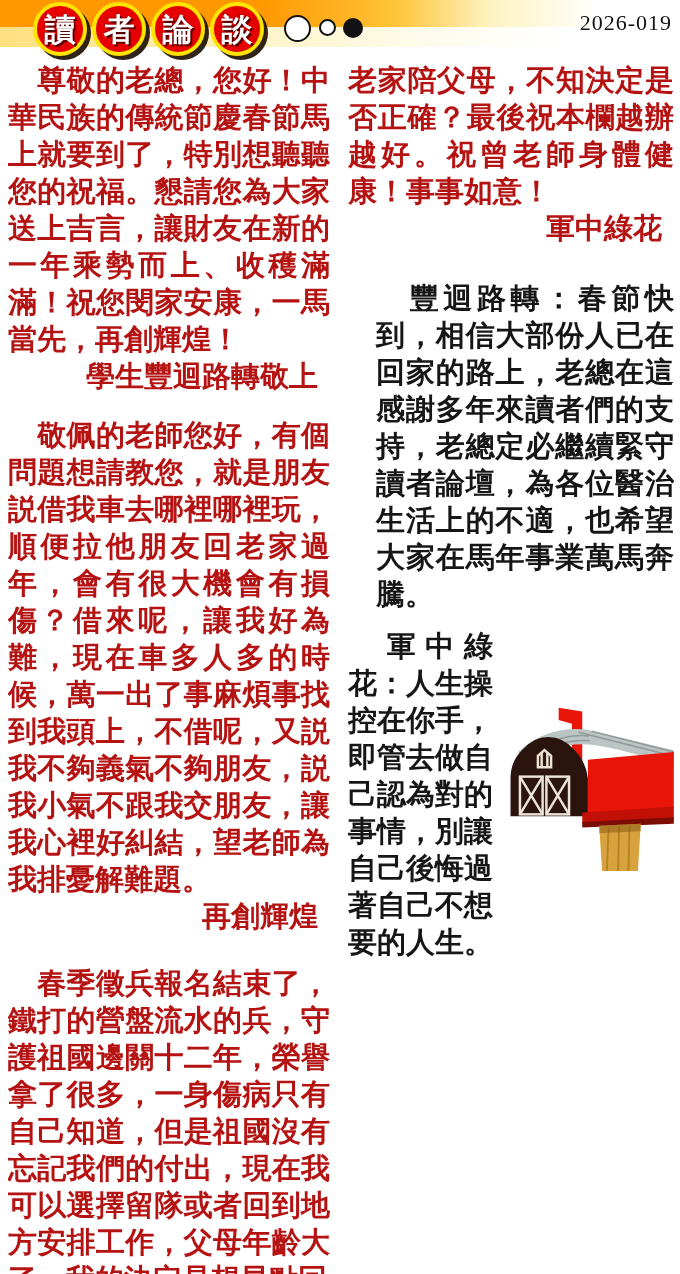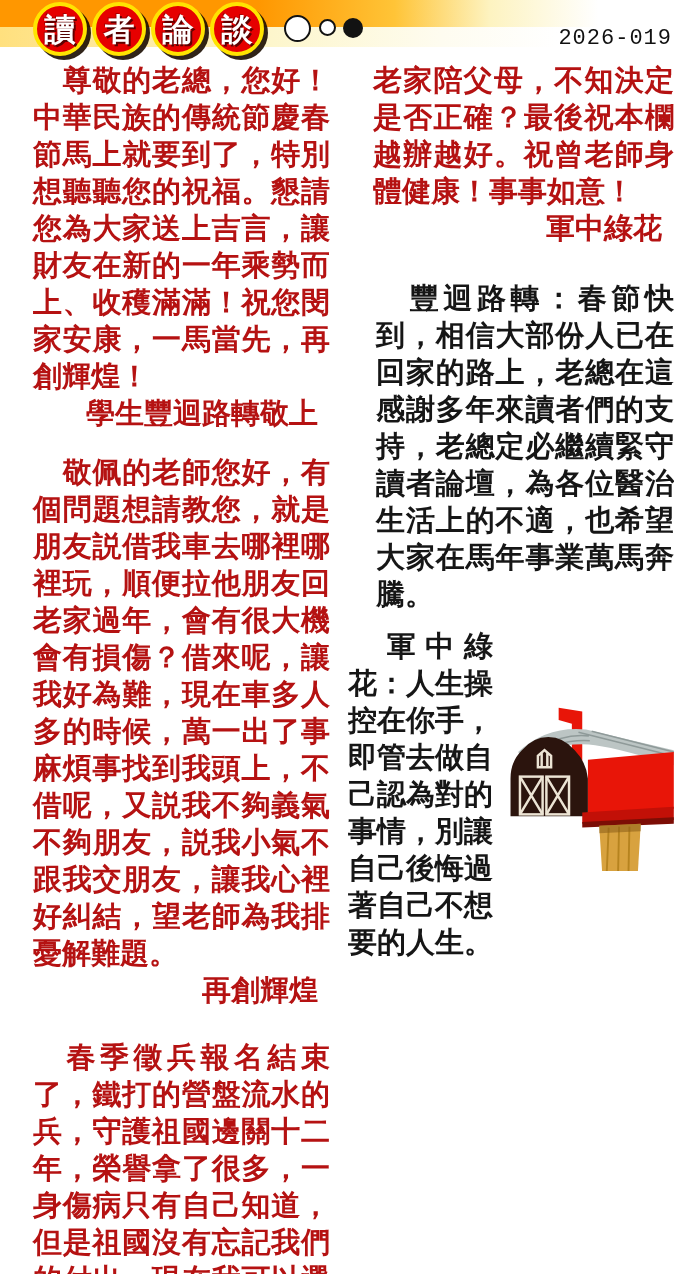--- a/index.html
+++ b/index.html
@@ -20,32 +20,32 @@
   }
   .badge span{
     color:var(--badge-glyph);font-weight:bold;font-size:31px;line-height:1;
     text-shadow:2px 2px 0 rgba(70,0,0,.85), -1px -1px 0 rgba(70,0,0,.4);
   }
   .dot{position:absolute;border-radius:50%;box-sizing:border-box;}
   .dot-1{left:284px;top:15px;width:27px;height:27px;border:2.5px solid #121212;background:#fff;}
   .dot-2{left:319px;top:19px;width:17px;height:17px;border:2.5px solid #121212;background:#fff;}
   .dot-3{left:343px;top:18px;width:20px;height:20px;background:#121212;}
   .issue{
-    position:absolute;right:8px;top:26px;
-    font-family:Liberation Mono, monospace;font-size:22px;color:var(--issue-text);letter-spacing:1px;
+    position:absolute;right:8px;top:10px;
+    font-family:Liberation Serif, serif;font-size:22px;color:var(--issue-text);letter-spacing:1px;
   }
   
   .col{
     position:absolute;top:62px;height:1212px;overflow:hidden;
     font-size:29px;line-height:37px;font-weight:bold;
     text-align:justify;word-break:break-all;
   }
   .col-left{left:8px;width:322px;}
   .col-right{left:348px;width:326px;}
-  .letter{color:var(--letter-text);margin-left:25px;}
+  .letter{color:var(--letter-text);}
   .response{color:var(--response-text);}
   .sig{text-align:right;padding-right:12px;}
   .mt22{margin-top:22px;} .mt30{margin-top:30px;} .mt33{margin-top:33px;margin-left:28px;} .mt15{margin-top:15px;}
   
   .mailbox-float{float:right;width:175px;height:240px;margin-top:75px;margin-left:6px;}
   .mb-flag{fill:var(--mailbox-red);}
   .mb-roof{fill:var(--mailbox-roof);}
   .mb-shingle{stroke:#8f9a99;stroke-width:1.6;fill:none;}
   .mb-barn{fill:var(--mailbox-barn);}
   .mb-red{fill:var(--mailbox-red);}

